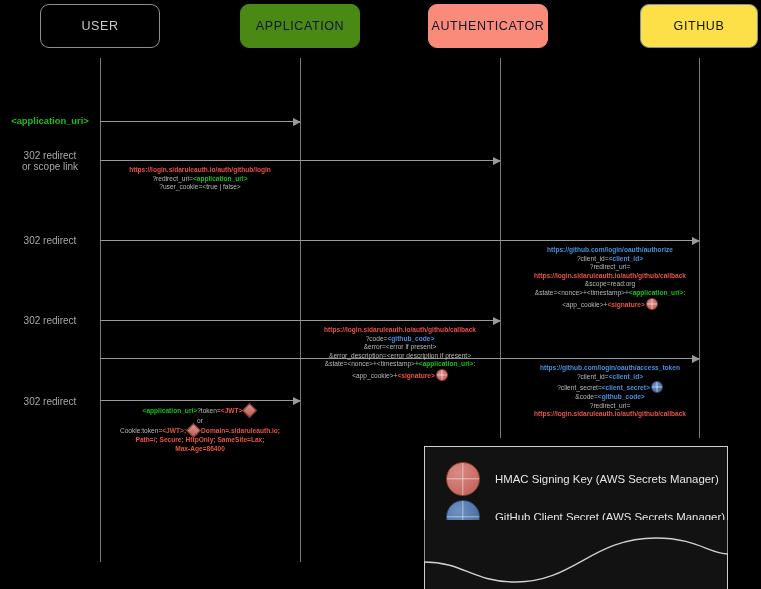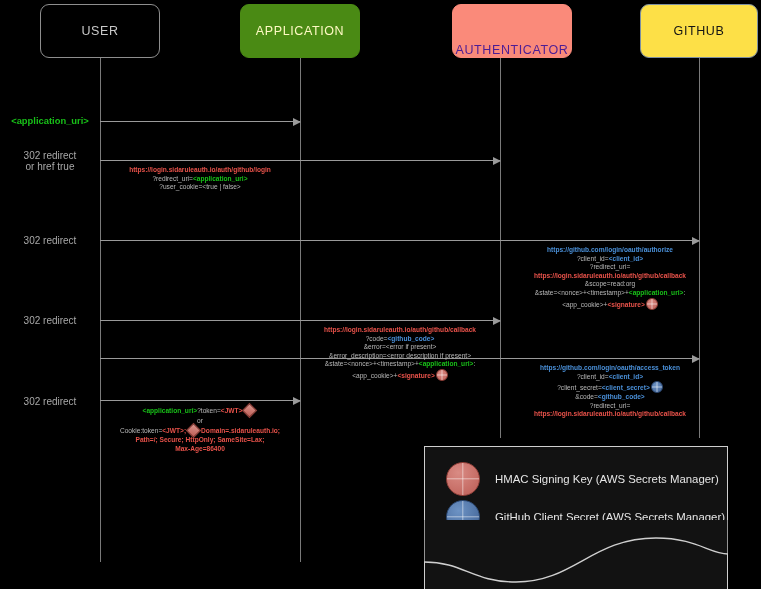--- a/index.html
+++ b/index.html
@@ -5,29 +5,29 @@
   html,body{margin:0;padding:0;background:#000;}
   body{
     width:761px;height:589px;position:relative;overflow:hidden;
     font-family:"Liberation Sans", sans-serif;
     -webkit-font-smoothing:antialiased;
   }
   #stage{position:absolute;inset:0;width:761px;height:589px;}
 
   
   .actor{
-    position:absolute;top:4px;height:54px;
+    position:absolute;top:4px;height:44px;
     border-radius:9px;
     display:flex;align-items:center;justify-content:center;
     font-size:12.5px;letter-spacing:.6px;
     box-sizing:border-box;
   }
   .actor-user{left:40px;width:120px;background:#000;border:1.3px solid #8e8e8e;color:#c9c9c9;}
-  .actor-app{left:240px;width:120px;background:#4a8a14;border:1.3px solid #4a8a14;color:#fef9c3;}
-  .actor-auth{left:452px;width:120px;background:#fa8a7a;border:1.3px solid #fa8a7a;color:#4c1d95;align-items:flex-end;}
+  .actor-app{left:240px;width:120px;background:#4a8a14;border:1.3px solid #4a8a14;color:#0f172a;}
+  .actor-auth{left:428px;width:120px;background:#fa8a7a;border:1.3px solid #fa8a7a;color:#0f172a;}
   .actor-gh{left:640px;width:118px;background:#fde047;border:1.3px solid #7d8fa0;color:#141414;}
 
   
   .lifeline{position:absolute;width:1px;background:#7a7a7a;}
 
   
   .arrow{position:absolute;height:1px;background:#9a9a9a;}
   .arrow::after{
     content:"";position:absolute;right:-1px;top:-3.5px;
     width:0;height:0;
@@ -141,21 +141,21 @@
   <div class="arrow" style="left:100px;top:240px;width:599px;"></div>
   <div class="arrow" style="left:100px;top:320px;width:400px;"></div>
   <div class="arrow" style="left:100px;top:358px;width:599px;"></div>
   <div class="arrow" style="left:100px;top:400px;width:200px;"></div>
 
   <div class="side-label green" style="top:115px;">
     <span>&lt;application_uri&gt;</span>
   </div>
   <div class="side-label" style="top:150px;">
     <div>302 redirect</div>
-    <div>or href true</div>
+    <div>or scope link</div>
   </div>
   <div class="side-label" style="top:235px;">
     <div>302 redirect</div>
   </div>
   <div class="side-label" style="top:315px;">
     <div>302 redirect</div>
   </div>
   <div class="side-label" style="top:396px;">
     <div>302 redirect</div>
   </div>

